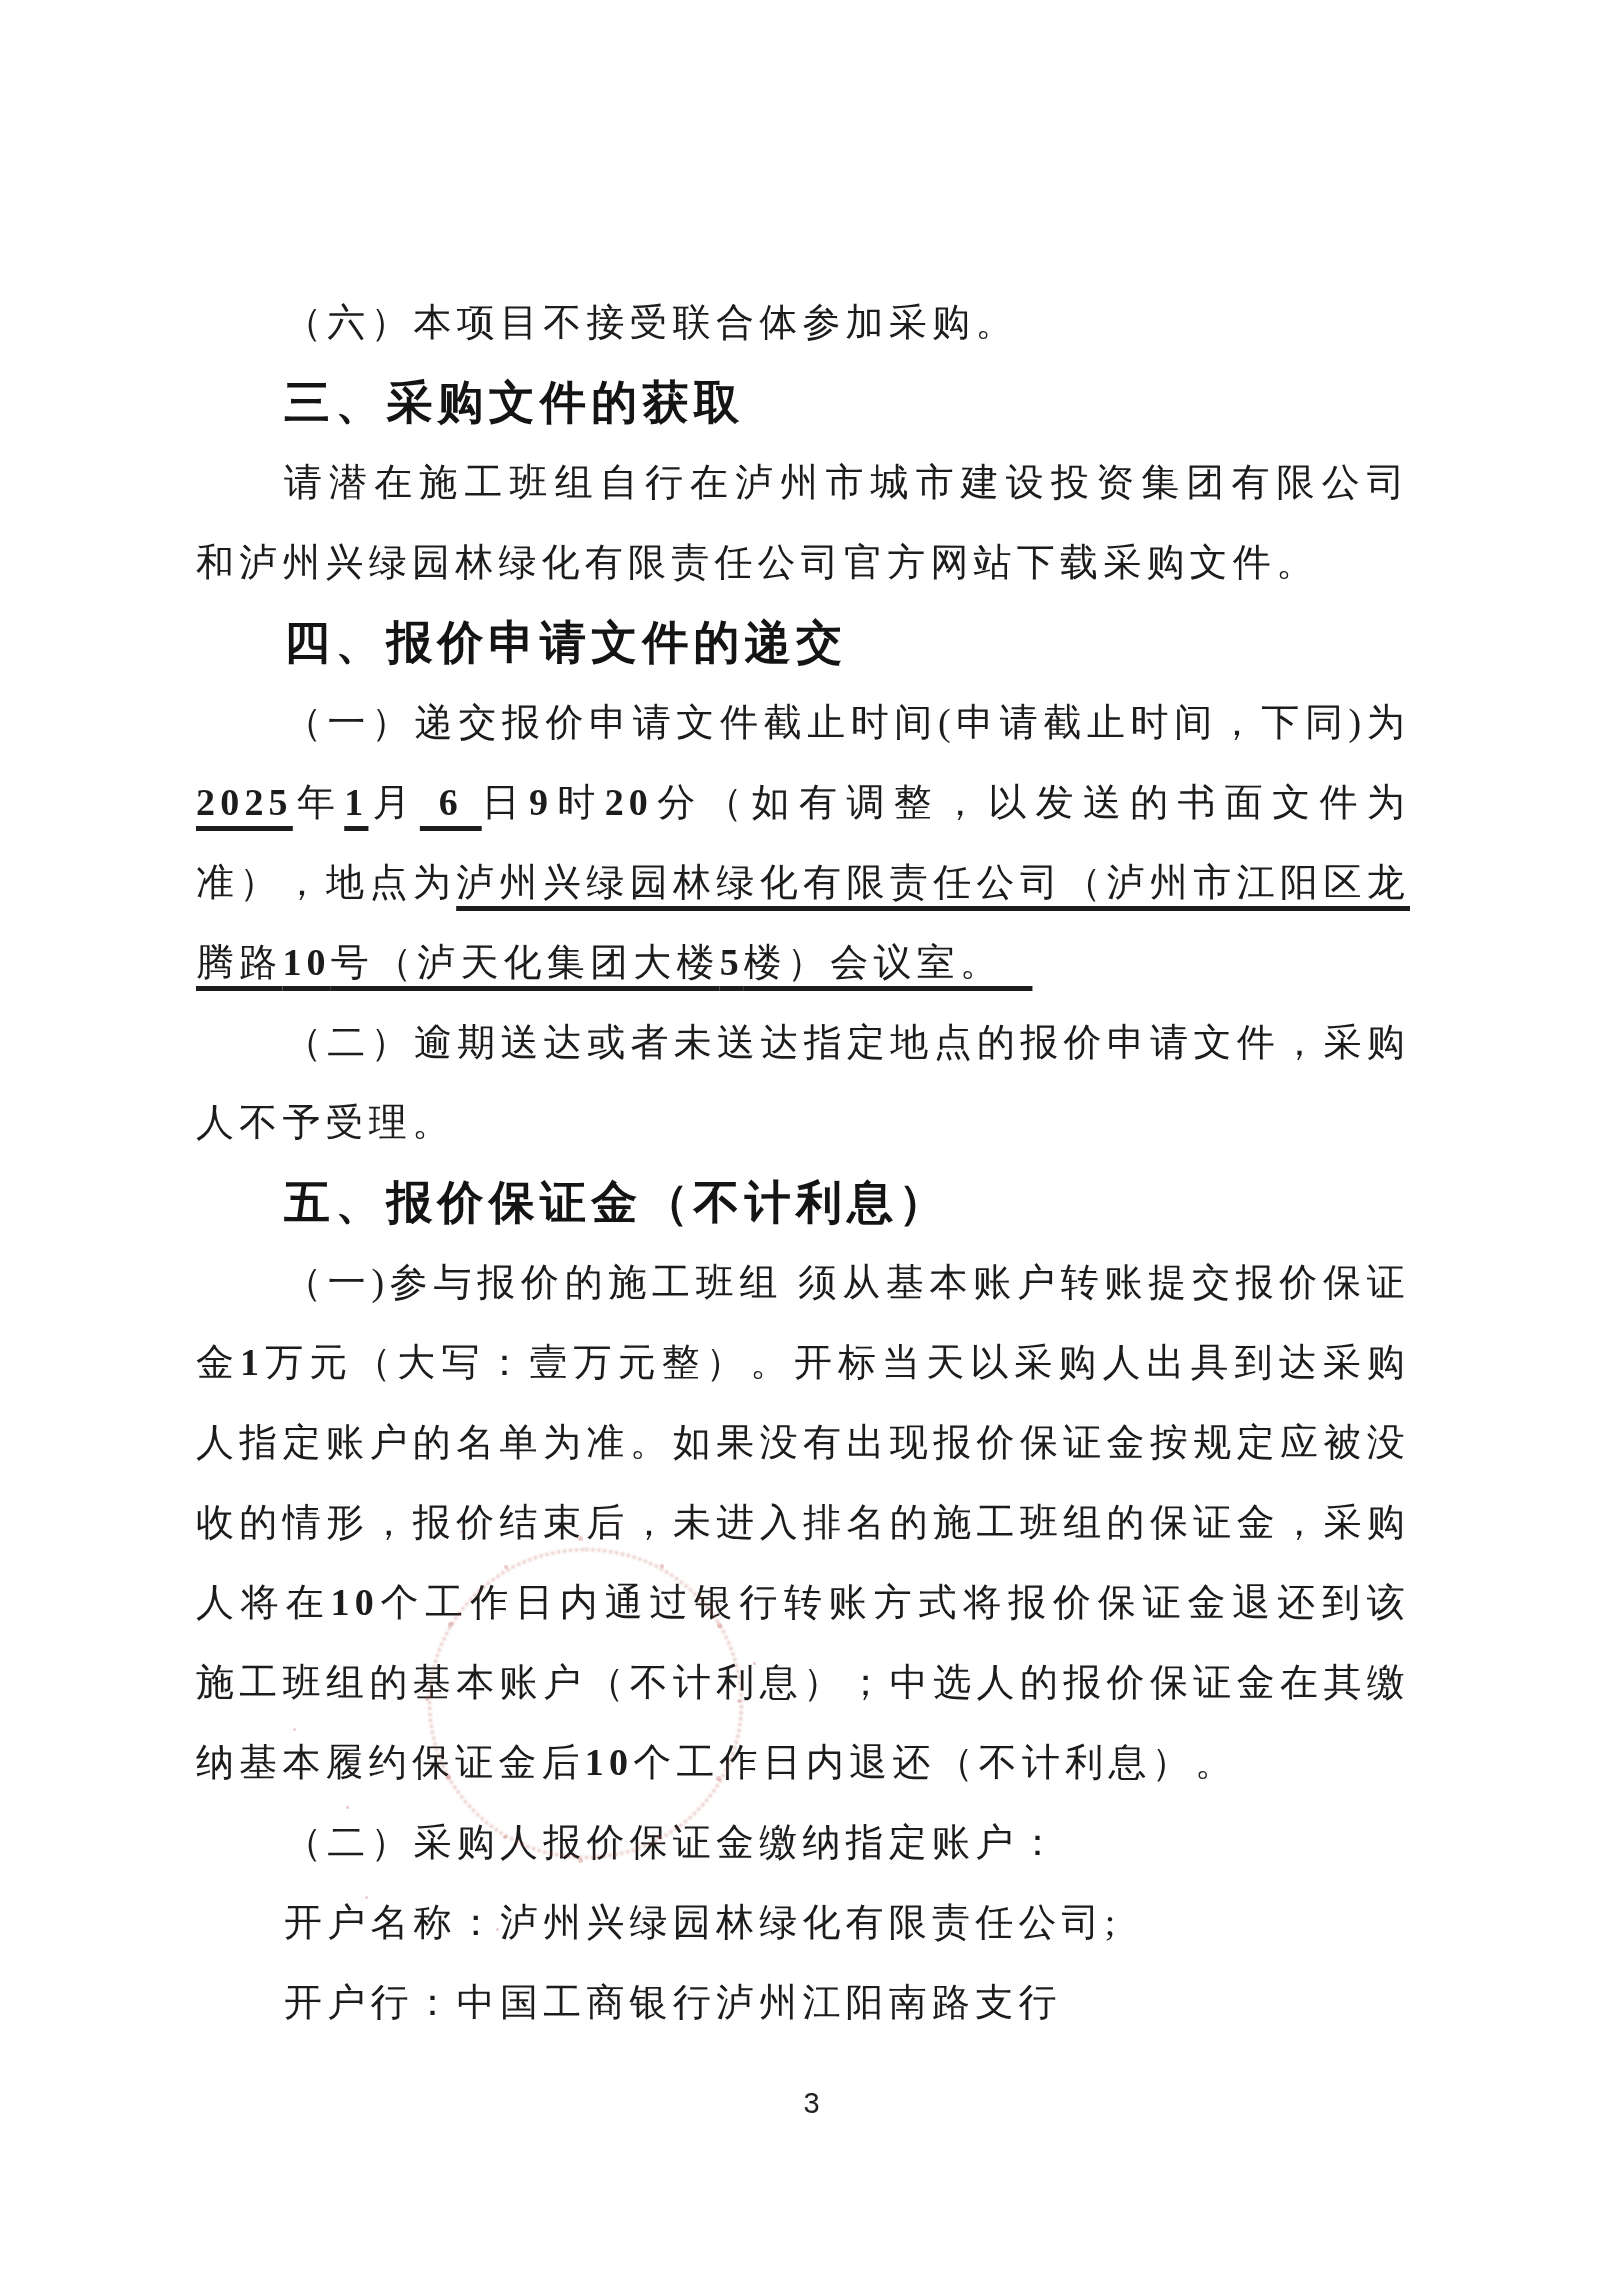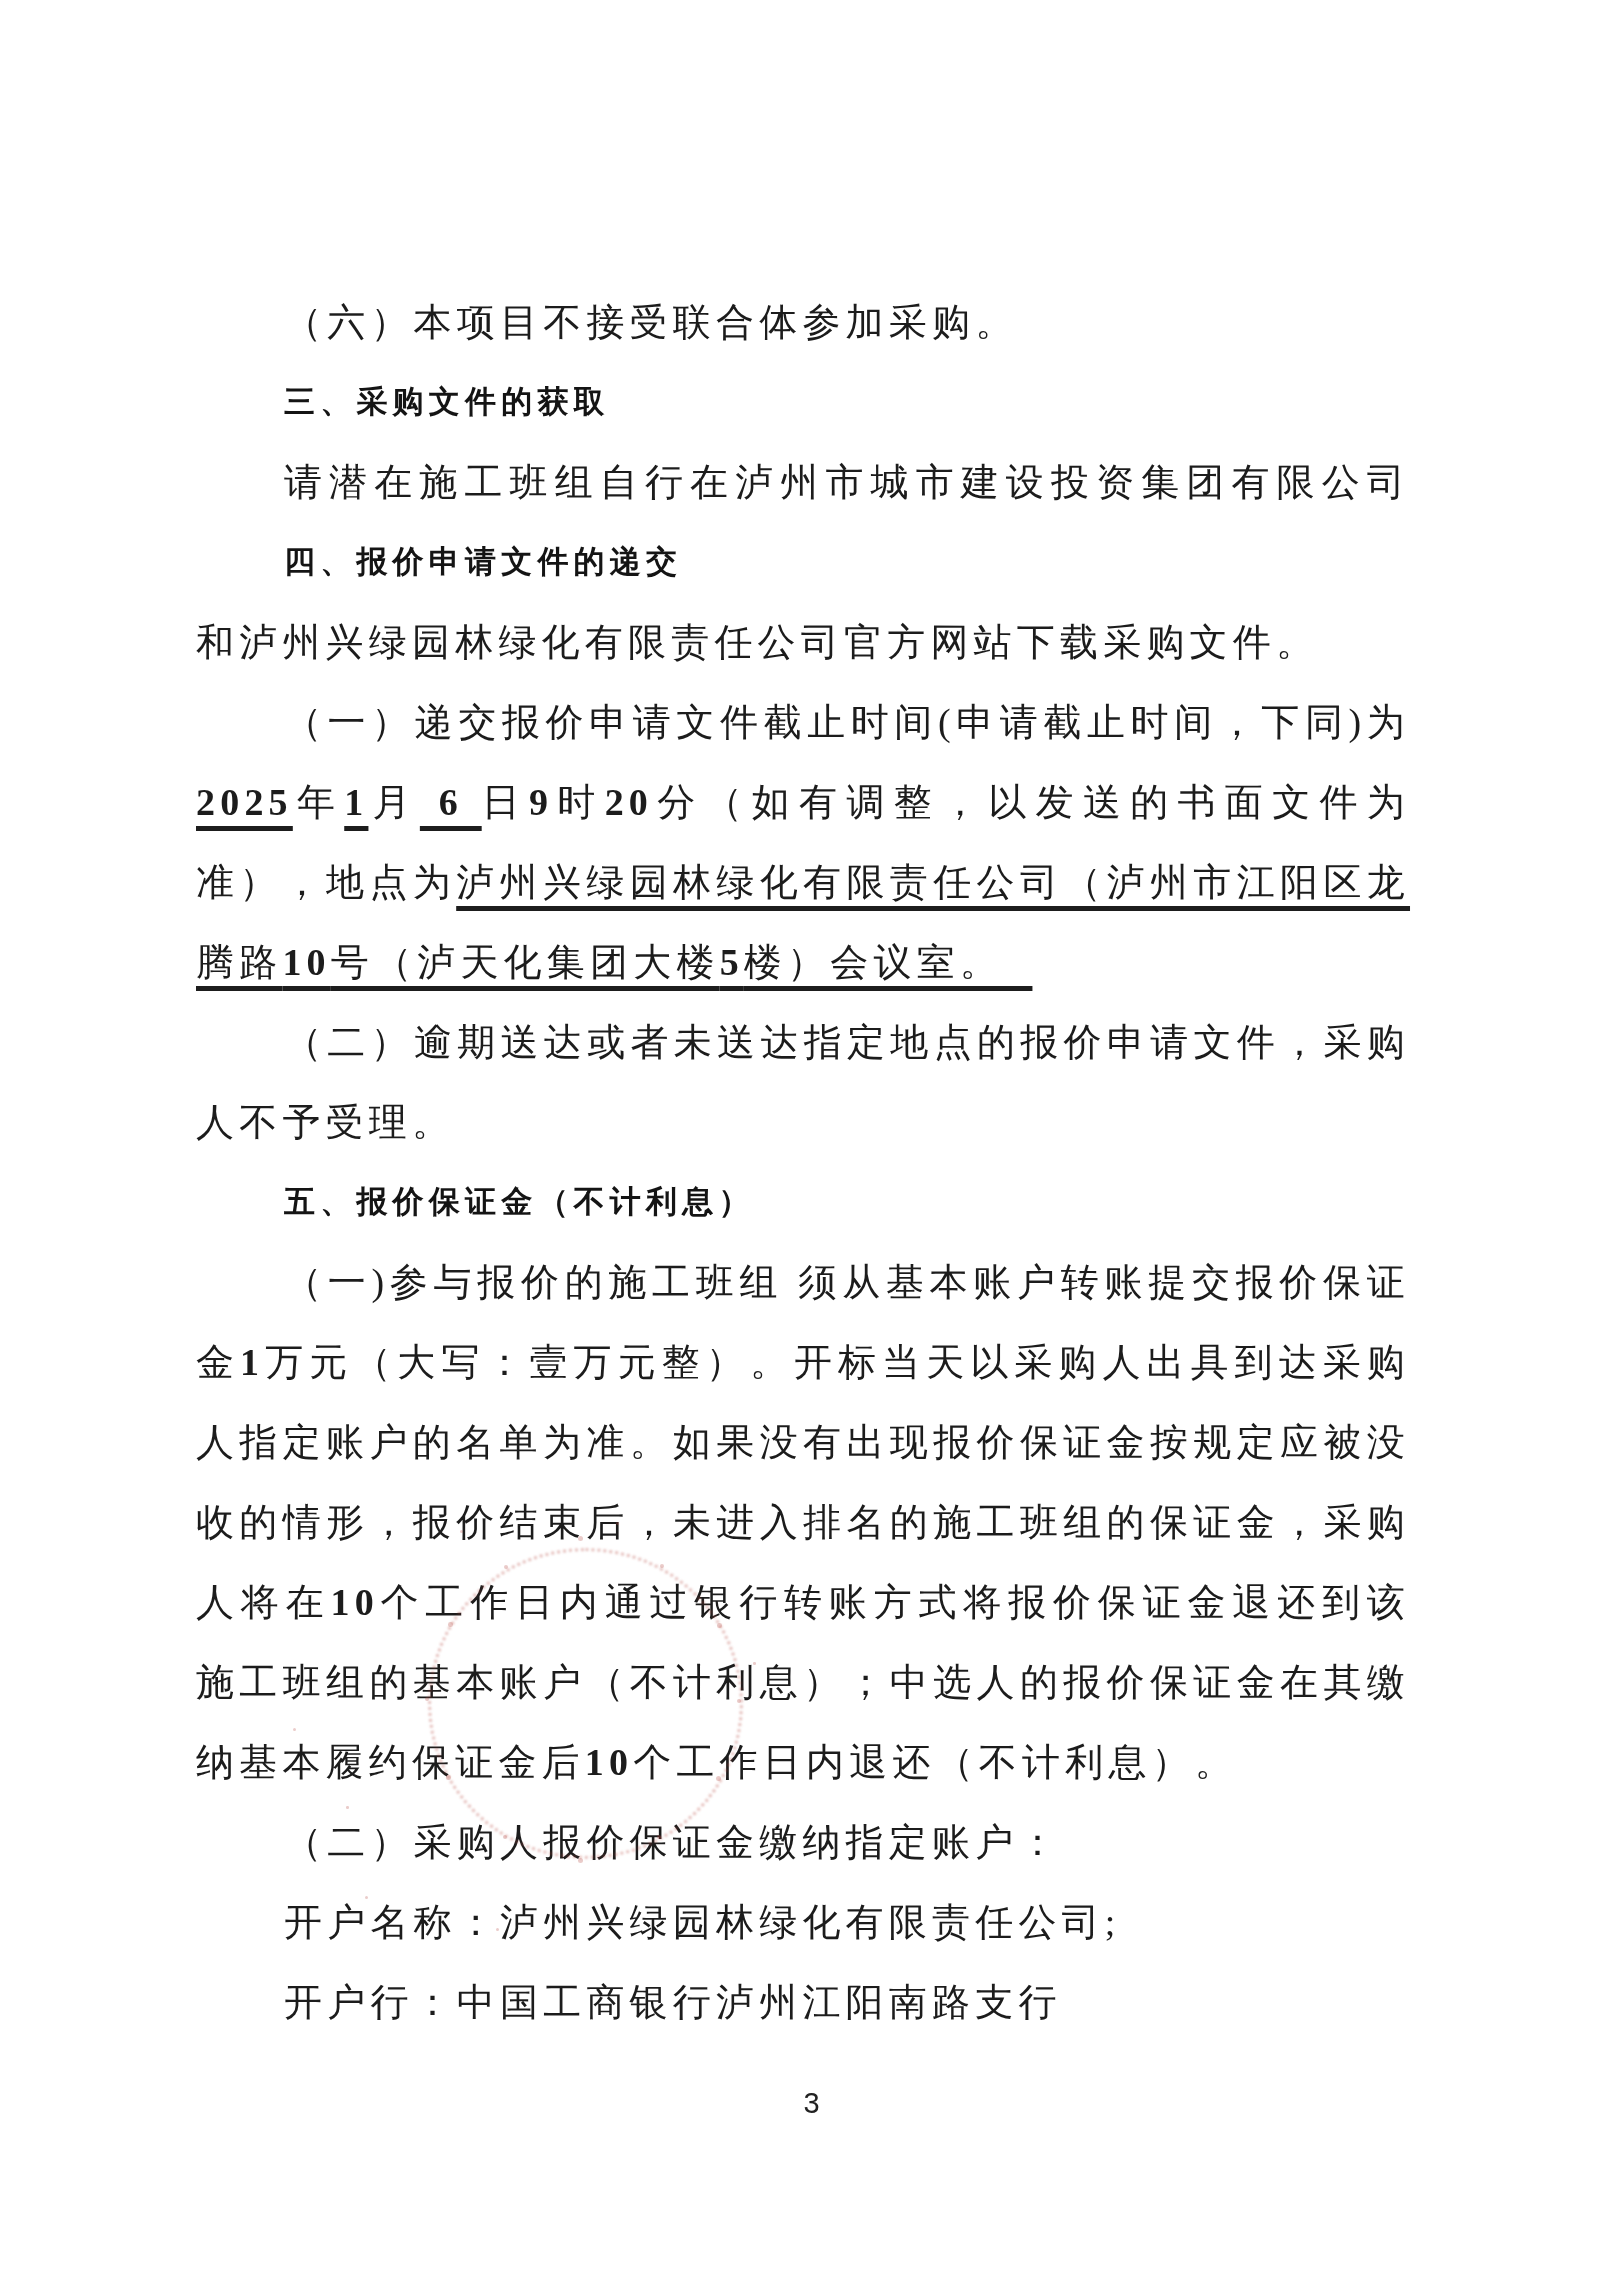--- a/index.html
+++ b/index.html
@@ -27,21 +27,21 @@
   }
   .ind { text-indent: 88px; }
   .jf {
     text-align: justify;
     text-align-last: justify;
     text-justify: inter-character;
   }
   .hd {
     font-family: "Liberation Sans", "DejaVu Sans", sans-serif;
     font-weight: 700;
-    font-size: 31px;
+    font-size: 46px;
     letter-spacing: 5.2px;
     color: #141414;
   }
   .num { font-weight: 700; margin-top: 36px; }
   .ul {
     text-decoration: underline;
     text-decoration-thickness: 4.6px;
     text-underline-offset: 10.5px;
     text-decoration-color: #1d1d1d;
   }
@@ -78,23 +78,23 @@
 
 <div class="page">
 
   <div class="doc">
 
     <div class="ln ind">（六）本项目不接受联合体参加采购。</div>
 
     <div class="ln ind hd">三、采购文件的获取</div>
 
     <div class="ln ind jf">请潜在施工班组自行在泸州市城市建设投资集团有限公司</div>
+    <div class="ln">和泸州兴绿园林绿化有限责任公司官方网站下载采购文件。</div>
+
     <div class="ln ind hd">四、报价申请文件的递交</div>
-
-    <div class="ln">和泸州兴绿园林绿化有限责任公司官方网站下载采购文件。</div>
 
     <div class="ln ind jf">（一）递交报价申请文件截止时间(申请截止时间，下同)为</div>
 
     <div class="ln jf">
       <span class="ul num">2025</span><span>年</span><span class="ul num">1</span><span>月</span><span class="ul num">&nbsp;6&nbsp;</span><span>日</span><span class="num">9</span><span>时</span><span class="num">20</span><span>分（如有调整，以发送的书面文件为</span>
     </div>
 
     <div class="ln jf">
       <span>准），地点为</span><span class="ul">泸州兴绿园林绿化有限责任公司（泸州市江阳区龙</span>
     </div>

